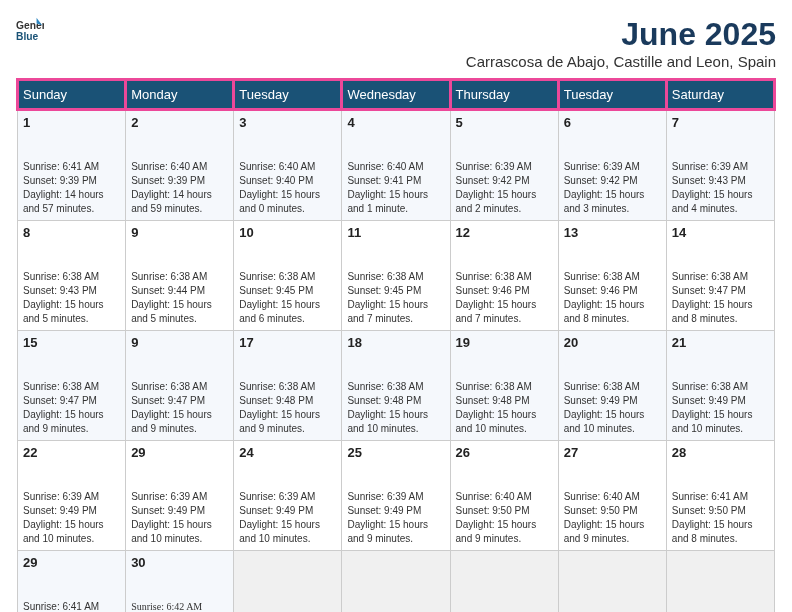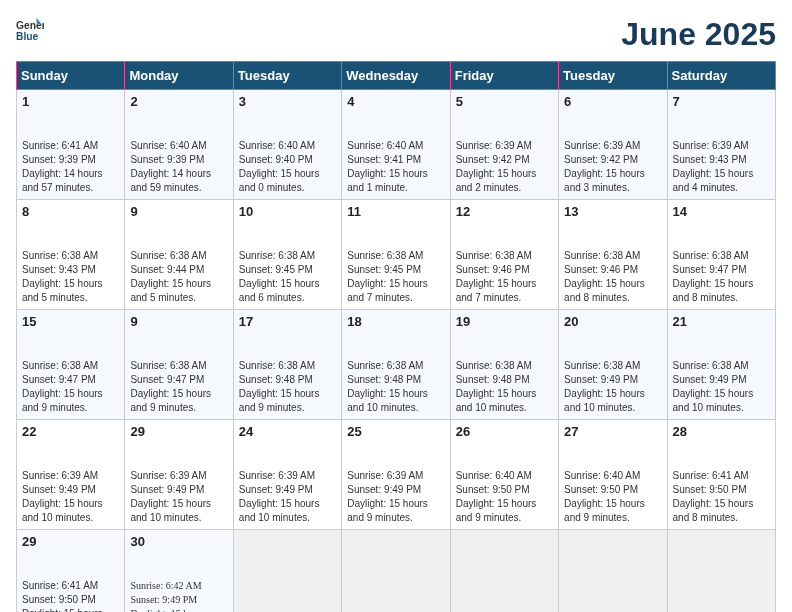--- a/index.html
+++ b/index.html
@@ -39,24 +39,24 @@
     }
     table {
       width: 100%;
       border-collapse: collapse;
       margin-top: 8px;
     }
     thead tr th {
       background-color: #1a5276;
       color: #fff;
       font-size: 13px;
-      font-weight: bold;
+      font-weight: normal;
       padding: 6px 4px;
       text-align: left;
-      border: 1px solid #ec4899;
+      border: 3px solid #ec4899;
     }
     tbody tr td {
       border: 1px solid #ccc;
       vertical-align: top;
       padding: 4px 5px;
       font-size: 10.5px;
       color: #222;
       width: 14.28%;
       min-height: 70px;
     }
@@ -88,31 +88,32 @@
 <div class="header-area">
   <div class="logo">
     <svg class="logo-icon" viewBox="0 0 30 30" xmlns="http://www.w3.org/2000/svg">
       <text x="0" y="14" font-size="11" font-weight="bold" fill="#333">General</text>
       <text x="0" y="26" font-size="11" font-weight="bold" fill="#1a5276">Blue</text>
       <polygon points="22,2 28,10 22,8" fill="#2e86c1"></polygon>
     </svg>
   </div>
   <div class="title-area">
     <div class="main-title">June 2025</div>
+    <div class="subtitle">Carrascosa de Abajo, Castille and Leon, Spain</div>
   </div>
 </div>
 
 <table>
   <thead>
     <tr>
     <th>Sunday</th>
         <th>Monday</th>
         <th>Tuesday</th>
         <th>Wednesday</th>
-        <th>Friday</th>
+        <th>Thursday</th>
         <th>Tuesday</th>
         <th>Saturday</th>
       </tr>
   </thead>
   <tbody id="calendar-body">
   <tr>
         <td>
           <span class="day-num">1</span>
           <div class="cell-info" style="white-space: pre-line;">Sunrise: 6:41 AM
 Sunset: 9:39 PM

